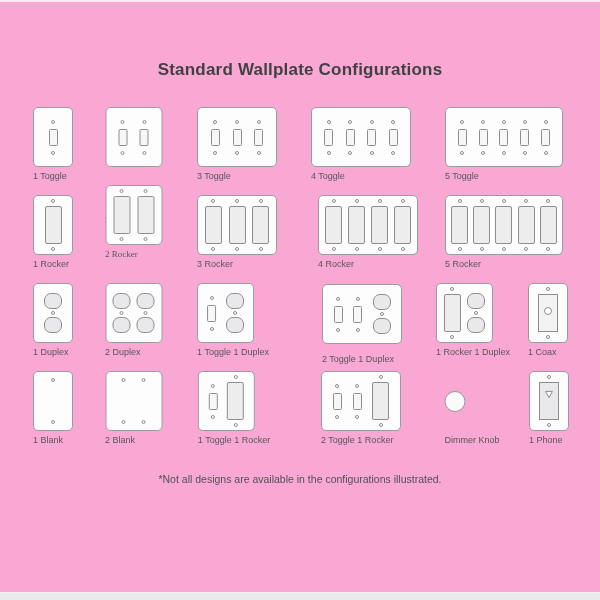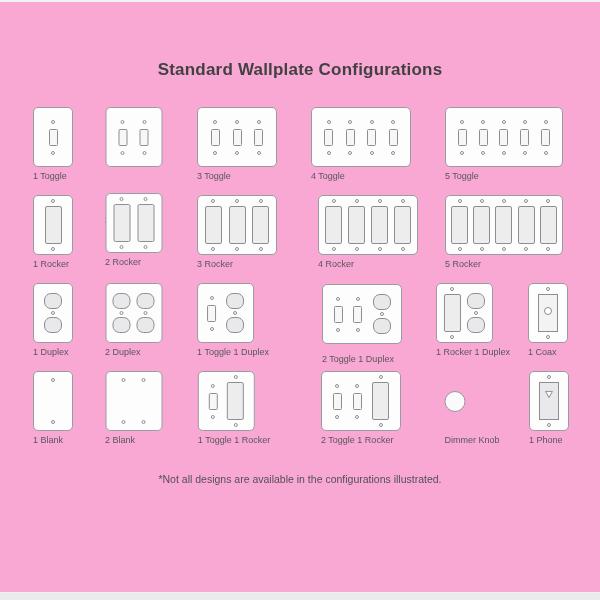--- a/index.html
+++ b/index.html
@@ -142,21 +142,21 @@
       <div class="cell" style="left: 53px; top: 195px;">
         <div class="plate" style="width: 40px;">
           <div class="col col-rocker">
             <i class="screw"></i>
             <span class="rocker"></span>
             <i class="screw"></i>
           </div>
         </div>
         <span class="plate-label">1 Rocker</span>
       </div>
-      <div class="cell" style="left: 133.5px; top: 193px;">
+      <div class="cell" style="left: 133.5px; top: 185px; font-family: Liberation Serif, serif;">
         <div class="plate" style="width: 57px;">
           <div class="col col-rocker">
             <i class="screw"></i>
             <span class="rocker"></span>
             <i class="screw"></i>
           </div>
           <div class="col col-rocker">
             <i class="screw"></i>
             <span class="rocker"></span>
             <i class="screw"></i>

